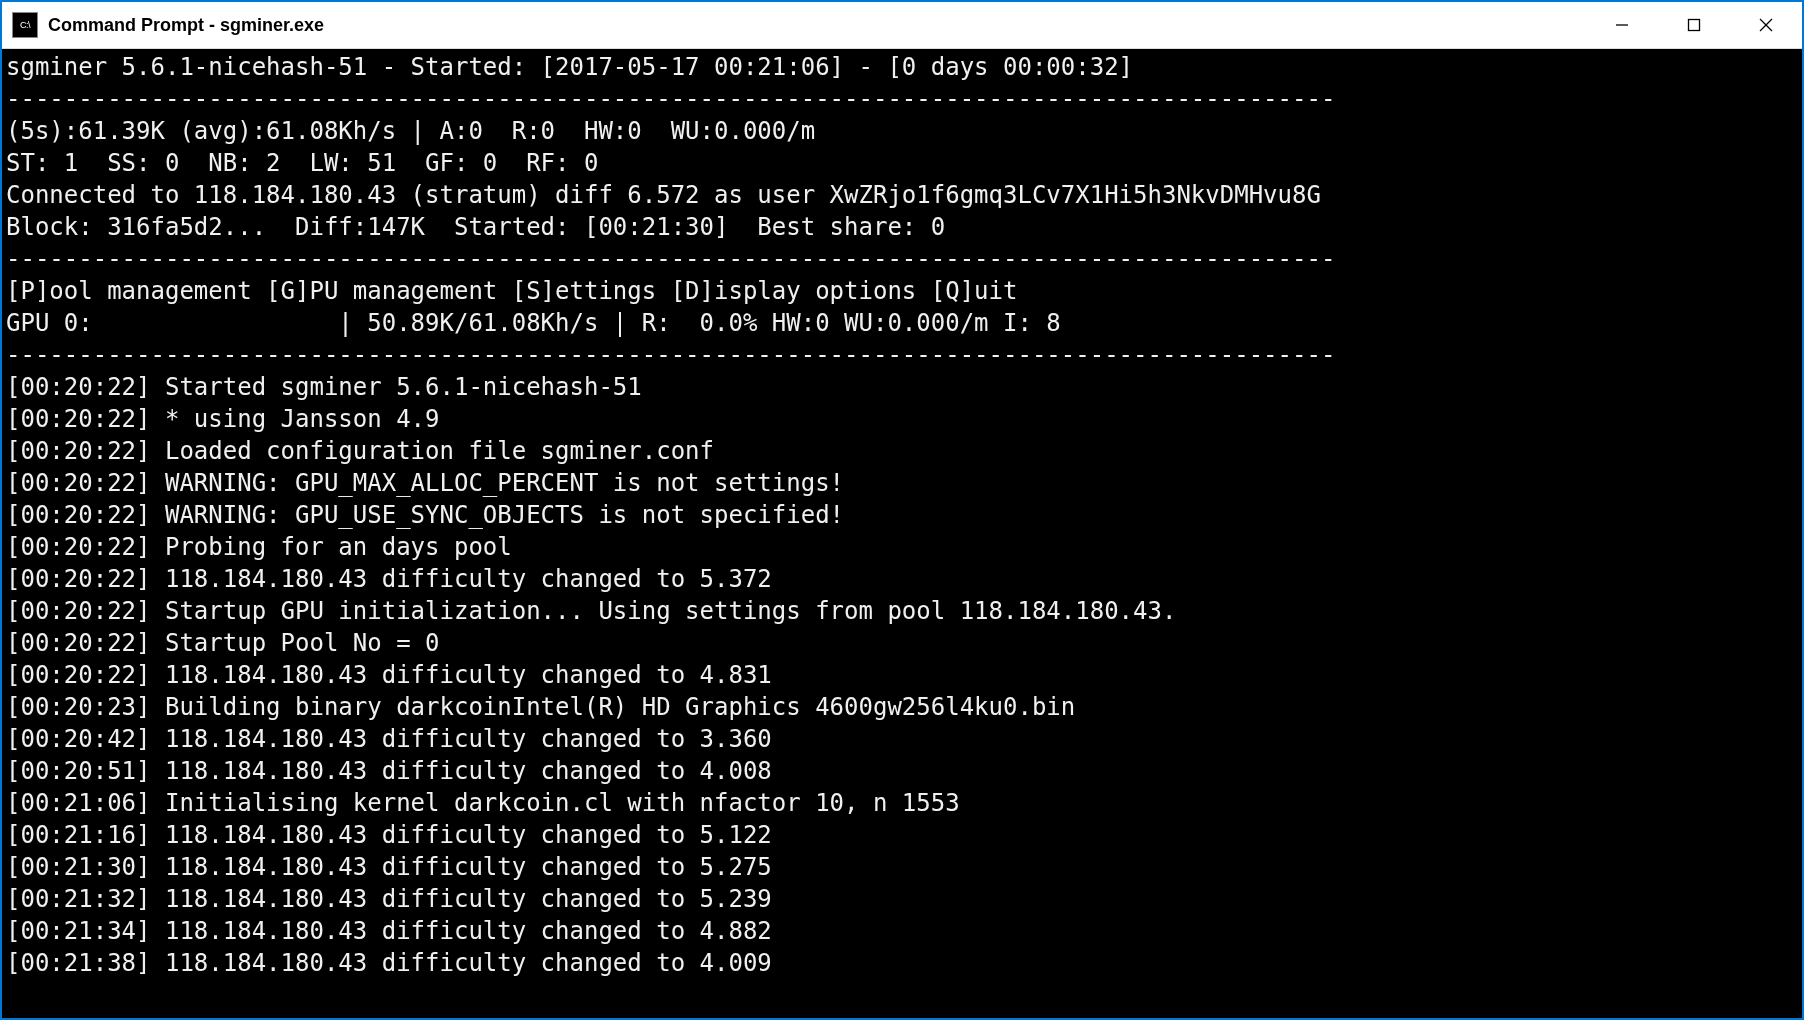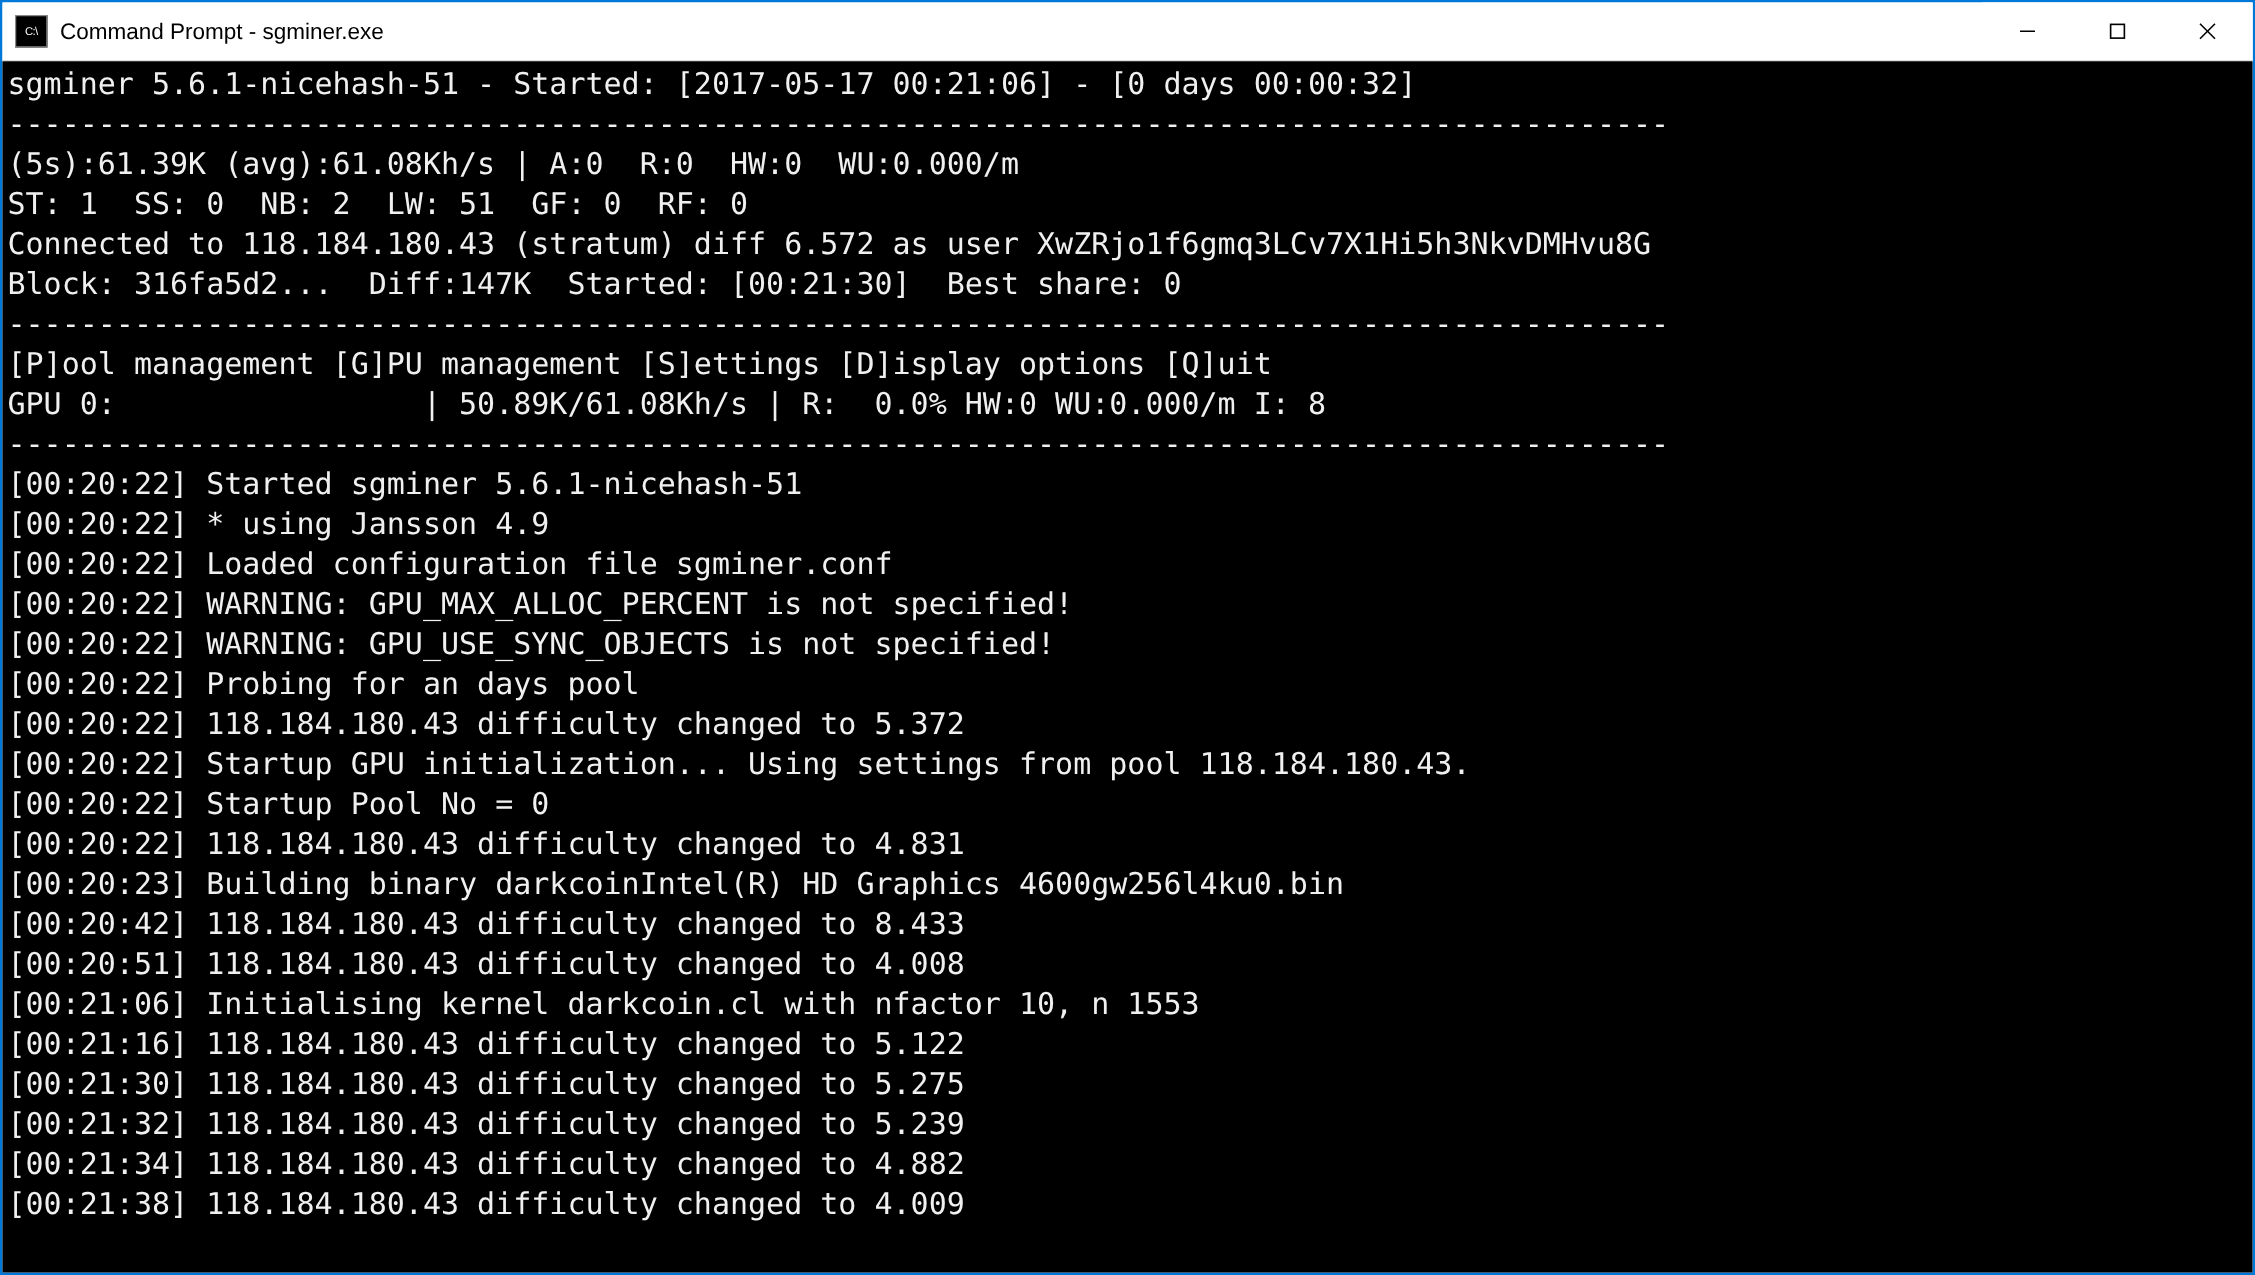--- a/index.html
+++ b/index.html
@@ -44,20 +44,21 @@
     justify-content: center;
     color:#fff;
     font-size:9px;
     font-family: sans-serif;
     letter-spacing:-0.5px;
   }
   .title-text {
     font-family: "Segoe UI", Tahoma, sans-serif;
     font-size: 18px;
     color: #000;
+    font-weight: bold;
   }
   .window-controls {
     display: flex;
     height: 100%;
   }
   .win-btn {
     width: 72px;
     height: 100%;
     display: flex;
     align-items: center;
@@ -114,29 +115,29 @@
 <span>ST: 1  SS: 0  NB: 2  LW: 51  GF: 0  RF: 0</span>
 <span>Connected to 118.184.180.43 (stratum) diff 6.572 as user XwZRjo1f6gmq3LCv7X1Hi5h3NkvDMHvu8G</span>
 <span>Block: 316fa5d2...  Diff:147K  Started: [00:21:30]  Best share: 0</span>
 <span>--------------------------------------------------------------------------------------------</span>
 <span>[P]ool management [G]PU management [S]ettings [D]isplay options [Q]uit</span>
 <span>GPU 0:                 | 50.89K/61.08Kh/s | R:  0.0% HW:0 WU:0.000/m I: 8</span>
 <span>--------------------------------------------------------------------------------------------</span>
 <span>[00:20:22] Started sgminer 5.6.1-nicehash-51</span>
 <span>[00:20:22] * using Jansson 4.9</span>
 <span>[00:20:22] Loaded configuration file sgminer.conf</span>
-<span>[00:20:22] WARNING: GPU_MAX_ALLOC_PERCENT is not specified!</span>
+<span>[00:20:22] WARNING: GPU_MAX_ALLOC_PERCENT is not settings!</span>
 <span>[00:20:22] WARNING: GPU_USE_SYNC_OBJECTS is not specified!</span>
 <span>[00:20:22] Probing for an days pool</span>
 <span>[00:20:22] 118.184.180.43 difficulty changed to 5.372</span>
 <span>[00:20:22] Startup GPU initialization... Using settings from pool 118.184.180.43.</span>
 <span>[00:20:22] Startup Pool No = 0</span>
 <span>[00:20:22] 118.184.180.43 difficulty changed to 4.831</span>
 <span>[00:20:23] Building binary darkcoinIntel(R) HD Graphics 4600gw256l4ku0.bin</span>
-<span>[00:20:42] 118.184.180.43 difficulty changed to 8.433</span>
+<span>[00:20:42] 118.184.180.43 difficulty changed to 3.360</span>
 <span>[00:20:51] 118.184.180.43 difficulty changed to 4.008</span>
 <span>[00:21:06] Initialising kernel darkcoin.cl with nfactor 10, n 1553</span>
 <span>[00:21:16] 118.184.180.43 difficulty changed to 5.122</span>
 <span>[00:21:30] 118.184.180.43 difficulty changed to 5.275</span>
 <span>[00:21:32] 118.184.180.43 difficulty changed to 5.239</span>
 <span>[00:21:34] 118.184.180.43 difficulty changed to 4.882</span>
 <span>[00:21:38] 118.184.180.43 difficulty changed to 4.009</span>
 </div>
 
 </div>

